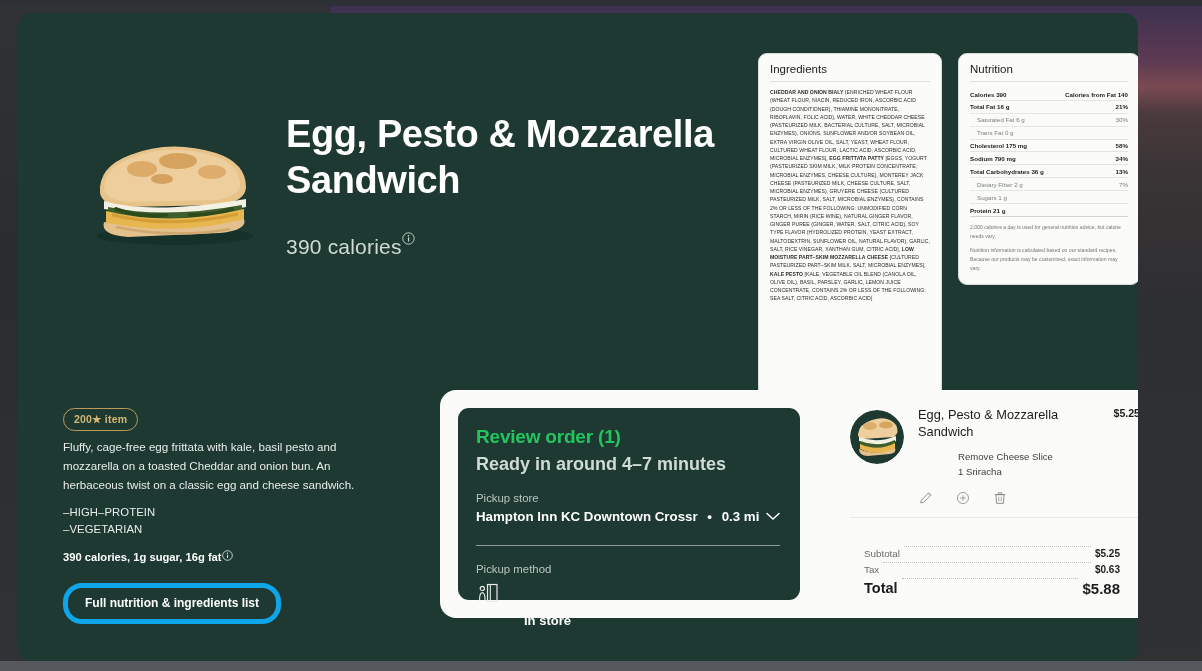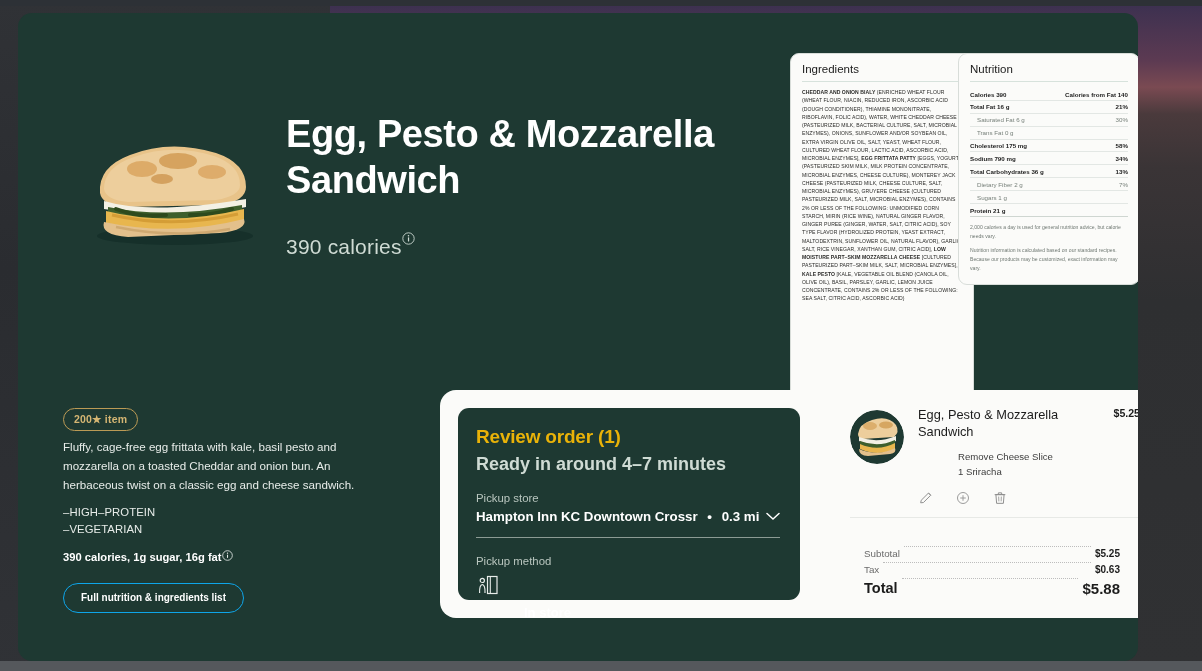--- a/index.html
+++ b/index.html
@@ -62,21 +62,20 @@
 
   
   .ing-card {
     position: absolute; left: 740px; top: 40px;
     width: 184px; height: 358px;
     background: #fbfbf9;
     border: 1px solid #d8ddd9;
     border-radius: 9px;
     padding: 9px 11px 8px 11px;
     overflow: hidden;
-    margin-left: 32px;
   }
   .card-h {
     font-size: 11.5px; color: #1b1b1b; font-weight: 500;
     padding-bottom: 6px;
   }
   .card-rule { height:1px; background:#d7e2dc; margin-bottom: 6px; }
   .ing-body {
     font-size: 5.1px; line-height: 1.62; color: #2a2a28;
     letter-spacing: .06px; text-transform: uppercase;
   }
@@ -126,47 +125,47 @@
     font-size: 11.3px; color: #e7ece9; line-height: 1.52;
     letter-spacing: .1px;
   }
   .nutline {
     position: absolute; left: 45px; top: 537px;
     display:flex; align-items:center; 
     font-size: 11.2px; font-weight: 700; color: #ffffff;
   }
   .full-btn {
     position: absolute; left: 45px; top: 570px;
-    border: 1px solid #0ea5e9; border-radius: 19px;
-    color: #ffffff; font-size: 10px; font-weight: 700;
+    border: 5px solid #0ea5e9; border-radius: 19px;
+    color: #ffffff; font-size: 12px; font-weight: 700;
     padding: 8px 17px 9px 17px;
     background: transparent; cursor: pointer;
   }
 
   
   .cart-card {
     position: absolute; left: 422px; top: 377px;
     width: 714px; height: 228px;
     background: #fbfbf9;
     border-radius: 16px;
   }
   .review {
     position: absolute; left: 440px; top: 395px;
     width: 342px; height: 192px;
     background: #1e3932;
     border-radius: 11px;
     padding: 18px 20px 0 18px;
   }
-  .review h2 { color:#eab308; font-size:19px; font-weight:bold; letter-spacing:-.2px; }
+  .review h2 { color:#22c55e; font-size:19px; font-weight:bold; letter-spacing:-.2px; }
   .ready { color:#cfdbd4; font-size:18px; font-weight:700; margin-top:6px; }
   .lbl { color:#b9c6bf; font-size:11.4px; margin-top:17px; }
   .store-row {
     display:flex; align-items:center; justify-content: space-between;
     border-bottom: 1px solid #8c9b94;
-    padding-bottom: 12px; margin-top: 3px;
+    padding-bottom: 20px; margin-top: 3px;
   }
   .store-name { color:#ffffff; font-size:13.3px; font-weight:700; }
   .instore { color:#ffffff; font-size:13px; font-weight:600; margin-top:4px;margin-left:48px; }
 
   
   .item {
     position: absolute; left: 832px; top: 393px;
     width: 290px; height: 112px;
     border-bottom: 1px solid #e7e9e6;
     display:flex; gap: 14px;

